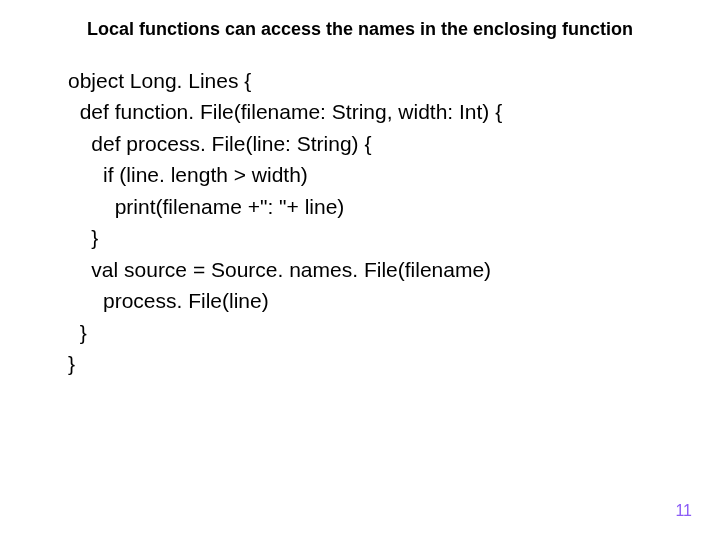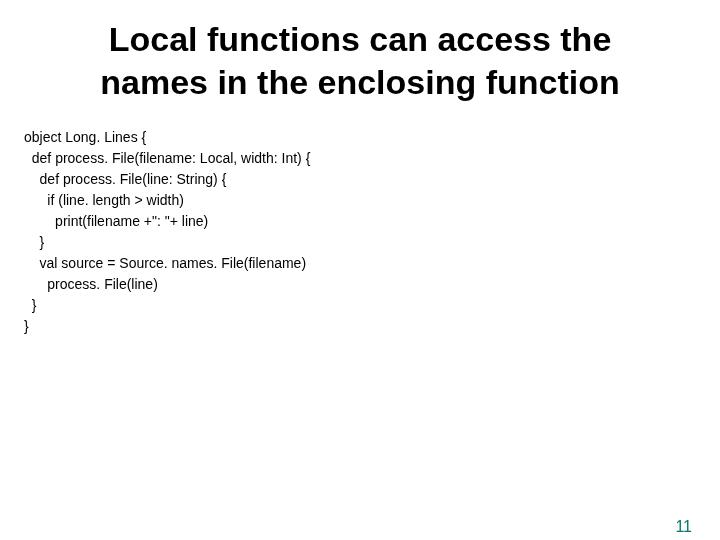--- a/index.html
+++ b/index.html
@@ -13,38 +13,38 @@
     position: relative;
     overflow: hidden;
   }
   .slide {
     width: 720px;
     height: 540px;
     position: relative;
     box-sizing: border-box;
   }
   .title {
-    font-size: 34px;
+    font-size: 18px;
     font-weight: bold;
     text-align: center;
     padding: 18px 60px 10px 60px;
     line-height: 1.25;
   }
   .body {
-    padding: 14px 60px 0 24px;
-    font-size: 14px;
+    padding: 14px 60px 0 68px;
+    font-size: 21px;
     line-height: 1.5;
   }
   .body div { white-space: pre; }
   .pagenum {
     position: absolute;
     right: 28px;
-    bottom: 4px;
+    bottom: 20px;
     font-size: 16px;
-    color: #0f766e;
+    color: #8b5cf6;
   }
   .logo {
     position: absolute;
     left: 16px;
     bottom: 14px;
     width: 180px;
     height: 38px;
   }
   .logo svg { display: block; }
   .uni-text {
@@ -56,21 +56,21 @@
 </style>
 </head>
 <body>
 
 <div class="slide">
 
   <div class="title">Local functions can access the names in the enclosing function</div>
 
   <div class="body">
     <div>object Long. Lines {</div>
-    <div>  def process. File(filename: Local, width: Int) {</div>
+    <div>  def function. File(filename: String, width: Int) {</div>
     <div>    def process. File(line: String) {</div>
     <div>      if (line. length &gt; width)</div>
     <div>        print(filename +": "+ line)</div>
     <div>    }</div>
     <div></div>
     <div>    val source = Source. names. File(filename)</div>
     <div>      process. File(line)</div>
     <div>  }</div>
     <div>}</div>
   </div>

